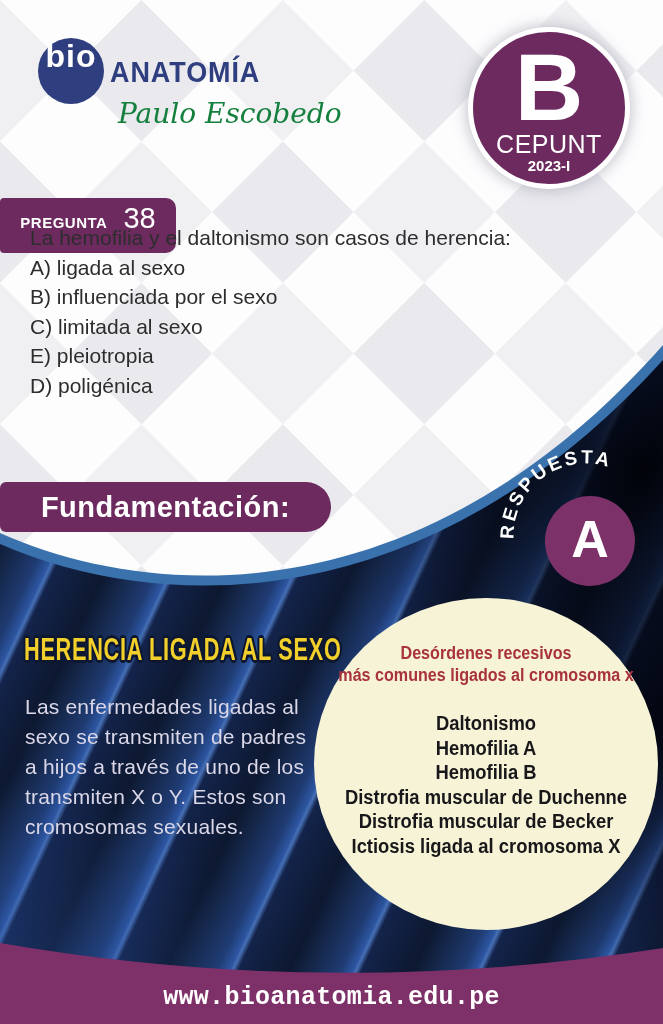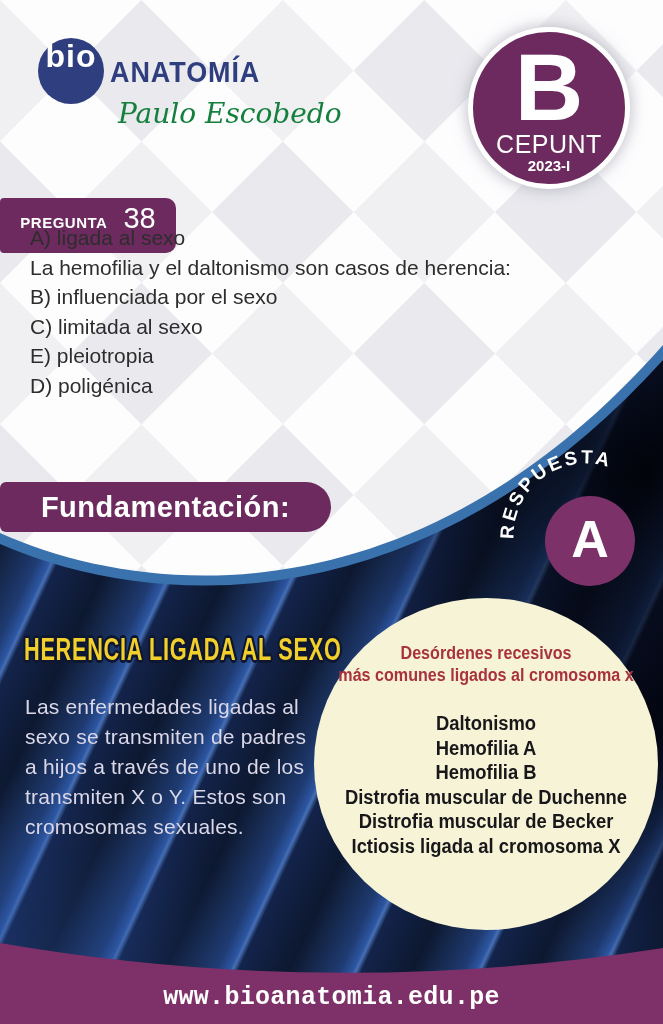--- a/index.html
+++ b/index.html
@@ -136,22 +136,22 @@
     <div class="exam">CEPUNT</div>
     <div class="period">2023-I</div>
   </div>
 
   <div class="question-banner">
     <span class="q-label">PREGUNTA</span>
     <span class="q-num">38</span>
   </div>
 
   <div class="question">
+    <div>La hemofilia y el daltonismo son casos de herencia:</div>
     <div>A) ligada al sexo</div>
-    <div>La hemofilia y el daltonismo son casos de herencia:</div>
     <div>B) influenciada por el sexo</div>
     <div>C) limitada al sexo</div>
     <div>E) pleiotropia</div>
     <div>D) poligénica</div>
   </div>
 
   <div class="fund-banner">
     <span>Fundamentación:</span>
   </div>
 

